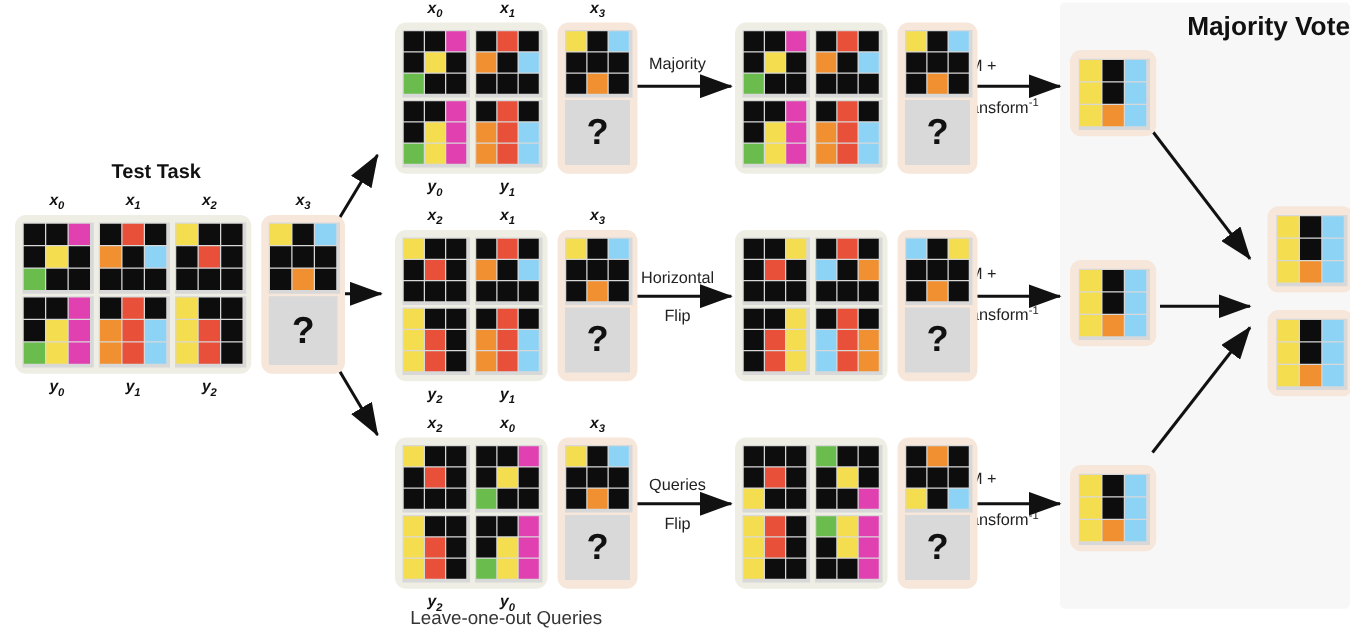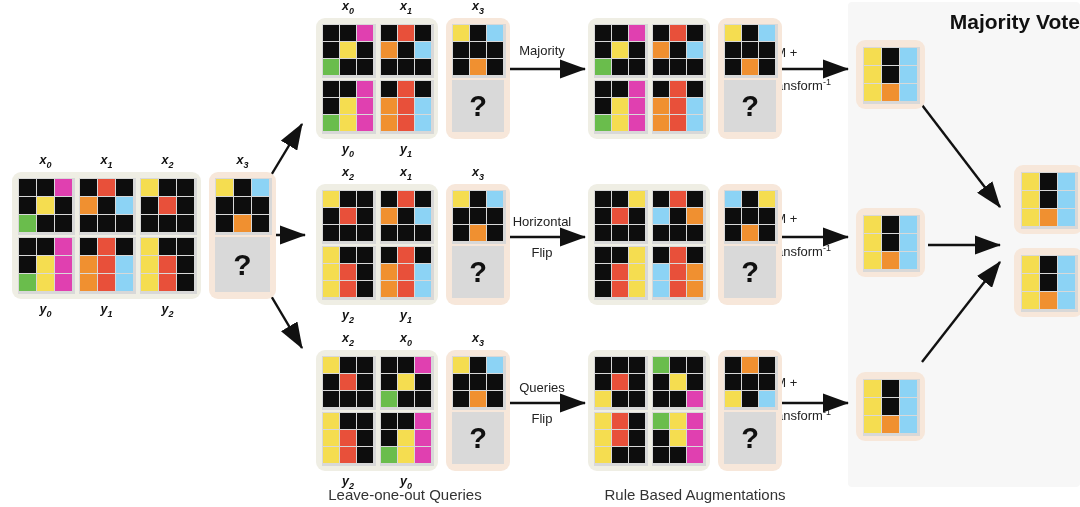--- a/index.html
+++ b/index.html
@@ -45,27 +45,27 @@
   svg.ink{position:absolute;left:0;top:0;width:1080px;height:507px;overflow:visible;
           pointer-events:none;}
 </style>
 </head>
 <body>
 
 <div class="stage">
 
   <div class="abs panel" style="left:848px;top:2px;width:232px;height:485px;"></div>
 
+  <div class="abs title" style="left:35px;top:129px;width:180px;">Test Task</div>
 
   <div class="abs hmv" style="left:880px;top:10px;width:200px;">
     <div>Majority Vote</div>
   </div>
 
   <div class="abs footlabel" style="left:285px;top:486px;width:240px;">Leave-one-out Queries</div>
-  <div class="abs footlabel" style="left:560px;top:486px;width:270px;">Rule Based Augmentations</div>
 
   <div class="abs oplabel" style="left:497px;top:44px;width:90px;">
     <div>Majority</div>
   </div>
   <div class="abs oplabel" style="left:497px;top:215px;width:90px;">
     <div>Horizontal</div>
     <div style="margin-top:16px;">Flip</div>
   </div>
   <div class="abs oplabel" style="left:497px;top:381px;width:90px;">
     <div>Queries</div>

